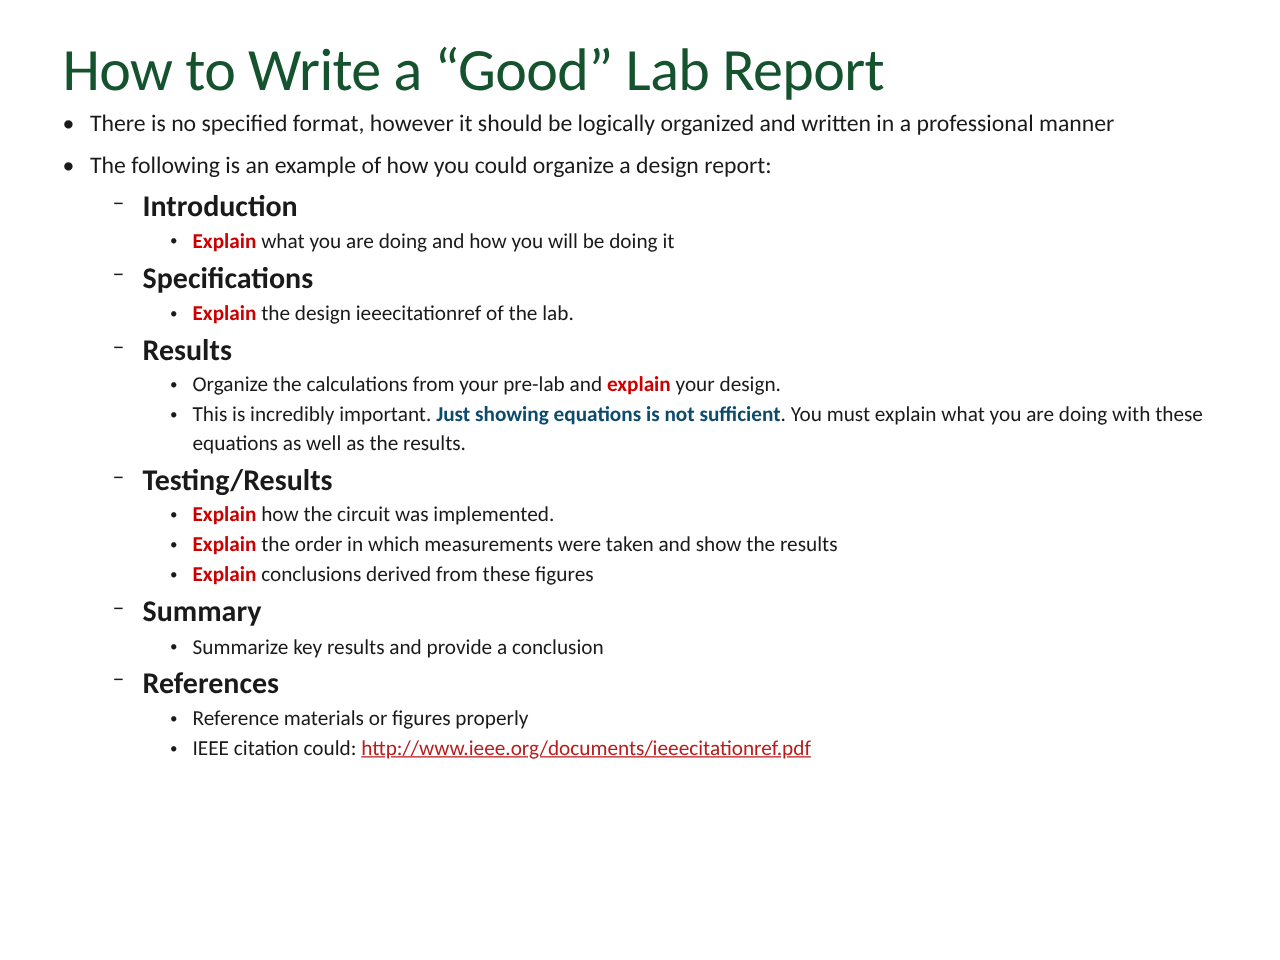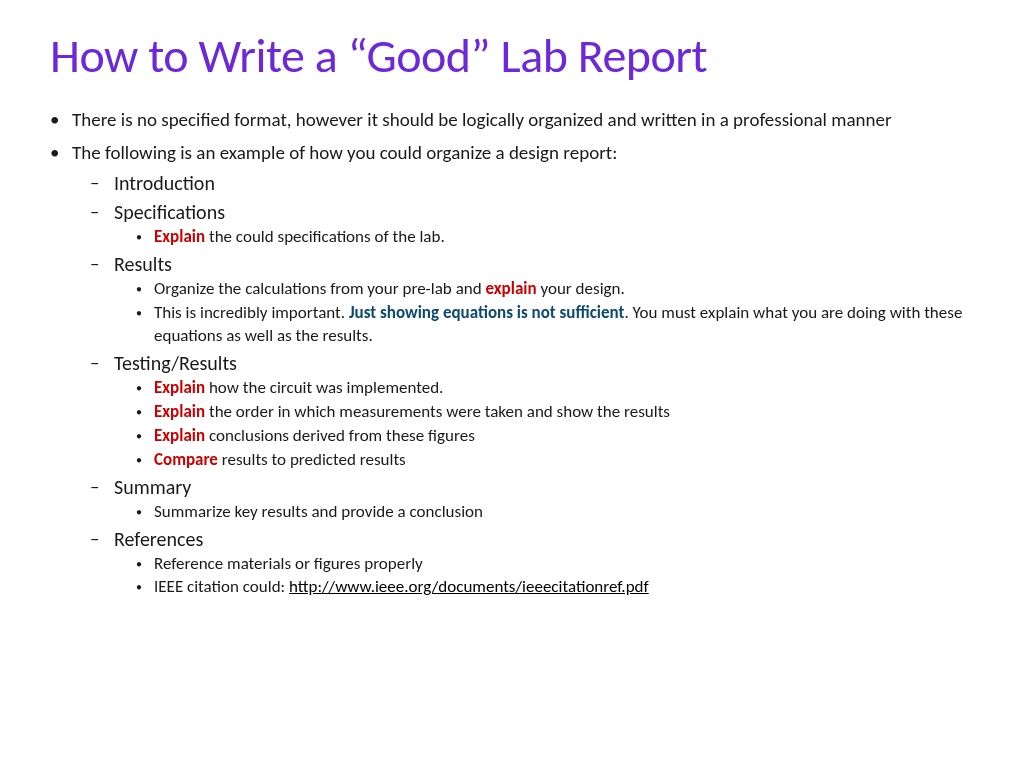--- a/index.html
+++ b/index.html
@@ -13,22 +13,22 @@
       height: 768px;
       background: #ffffff;
       font-family: 'Calibri', 'Segoe UI', Arial, sans-serif;
       padding: 30px 50px 20px 50px;
       overflow: hidden;
     }
 
     .title {
       font-size: 48px;
       font-weight: 300;
-      color: #6d28d9;
-      margin-bottom: 24px;
+      color: #14532d;
+      margin-bottom: 4px;
       line-height: 1.1;
       letter-spacing: -0.5px;
     }
 
     .main-list {
       list-style: none;
       padding: 0;
       font-size: 19px;
       color: #1a1a1a;
     }
@@ -96,52 +96,57 @@
       color: #cc0000;
       font-weight: 600;
     }
 
     .red-bold {
       color: #0c4a6e;
       font-weight: 700;
     }
 
     .link {
-      color: #000000;
+      color: #b91c1c;
       text-decoration: underline;
     }
 
     .section-header {
-      font-size: 20px;
-      font-weight: 400;
+      font-size: 24px;
+      font-weight: 700;
     }
   </style>
 </head>
 <body>
 
 <h1 class="title">How to Write a “Good” Lab Report</h1>
 
 <ul class="main-list">
   <li>
     <span>There is no specified format, however it should be logically organized and written in a professional manner</span>
   </li>
   <li>
     <span>The following is an example of how you could organize a design report:</span>
 
     <ul class="sub-list-dash">
 
       <li>
         <span class="section-header">Introduction</span>
+        <ul class="sub-list-bullet">
+          <li>
+            <span class="red">Explain</span><span> what you are doing and how you will be doing it</span>
+          </li>
+        </ul>
       </li>
 
       <li>
         <span class="section-header">Specifications</span>
         <ul class="sub-list-bullet">
           <li>
-            <span class="red">Explain</span><span> the could specifications of the lab.</span>
+            <span class="red">Explain</span><span> the design ieeecitationref of the lab.</span>
           </li>
         </ul>
       </li>
 
       <li>
         <span class="section-header">Results</span>
         <ul class="sub-list-bullet">
           <li>
             <span>Organize the calculations from your pre-lab and </span><span class="red">explain</span><span> your design.</span>
           </li>
@@ -155,23 +160,20 @@
         <span class="section-header">Testing/Results</span>
         <ul class="sub-list-bullet">
           <li>
             <span class="red">Explain</span><span> how the circuit was implemented.</span>
           </li>
           <li>
             <span class="red">Explain</span><span> the order in which measurements were taken and show the results</span>
           </li>
           <li>
             <span class="red">Explain</span><span> conclusions derived from these figures</span>
-          </li>
-          <li>
-            <span class="red">Compare</span><span> results to predicted results</span>
           </li>
         </ul>
       </li>
 
       <li>
         <span class="section-header">Summary</span>
         <ul class="sub-list-bullet">
           <li>
             <span>Summarize key results and provide a conclusion</span>
           </li>

